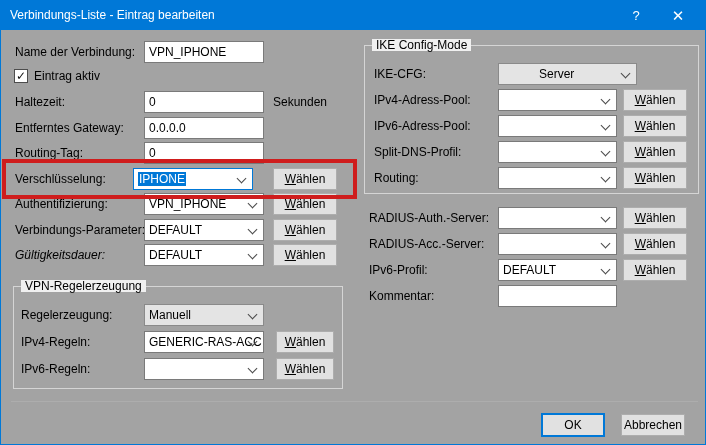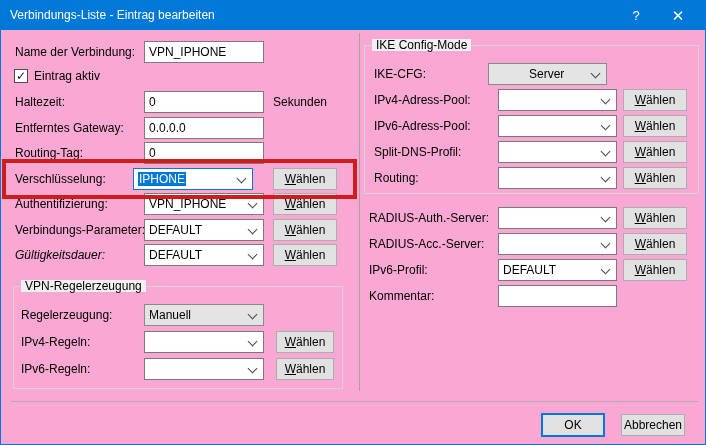--- a/index.html
+++ b/index.html
@@ -3,21 +3,21 @@
 <meta charset="utf-8">
 <style>
   * { box-sizing: border-box; margin: 0; padding: 0; }
   html,body { width:706px; height:445px; }
   body {
     font-family: "Liberation Sans", "DejaVu Sans", sans-serif;
     font-size: 12px; color:#000; background:#f0f0f0;
   }
   #dialog {
     position:absolute; left:0; top:0; width:706px; height:445px;
-    background:#f9a8d4; border:1px solid #0078d7; overflow:hidden;
+    background:#a3a3a3; border:1px solid #0078d7; overflow:hidden;
   }
   
   #titlebar {
     position:absolute; left:0; top:0; width:704px; height:29px;
     background:#0078d7; color:#fff;
   }
   #title-text { position:absolute; left:9px; top:0; line-height:29px; font-size:12px; white-space:nowrap; }
   .tb-btn { position:absolute; top:0; width:34px; height:29px; text-align:center; line-height:29px; color:#fff; cursor:default; }
   #help-btn  { right:52px; font-size:13px; }
   #close-btn { right:10px; font-size:15px; }
@@ -122,40 +122,41 @@
   <span class="grp-title" style="left:20px; top:279px;">VPN-Regelerzeugung</span>
 
   <span class="lbl" style="left:20px; top:303px;">Regelerzeugung:</span>
   <div class="combo grayed" style="left:143px; top:303px;">
     <span>Manuell</span>
     <i class="chv"></i>
   </div>
 
   <span class="lbl" style="left:20px; top:330px;">IPv4-Regeln:</span>
   <div class="combo" style="left:143px; top:330px;">
+    <span>GENERIC-RAS-ACC</span>
     <i class="chv"></i>
   </div>
   <button class="btn accel" style="left:275px; top:330px; width:58px;">Wählen</button>
 
   <span class="lbl" style="left:20px; top:357px;">IPv6-Regeln:</span>
   <div class="combo" style="left:143px; top:357px;">
     <span></span>
     <i class="chv"></i>
   </div>
   <button class="btn accel" style="left:275px; top:357px; width:58px;">Wählen</button>
 
   <div id="annotation"></div>
 
   <div class="vline" style="left:358px; top:32px; height:358px;"></div>
 
   <div class="grp" style="left:363px; top:44px; width:335px; height:149px;"></div>
   <span class="grp-title" style="left:371px; top:38px;">IKE Config-Mode</span>
 
   <span class="lbl" style="left:373px; top:62px;">IKE-CFG:</span>
-  <div class="combo grayed" style="left:487px; top:62px; width:119px;padding-left:40px;">
+  <div class="combo grayed" style="left:497px; top:62px; width:139px;padding-left:40px;">
     <span>Server</span>
     <i class="chv"></i>
   </div>
 
   <span class="lbl" style="left:373px; top:88px;">IPv4-Adress-Pool:</span>
   <div class="combo" style="left:497px; top:88px; width:119px;">
     <span></span>
     <i class="chv"></i>
   </div>
   <button class="btn accel" style="left:622px; top:88px; width:64px;">Wählen</button>

